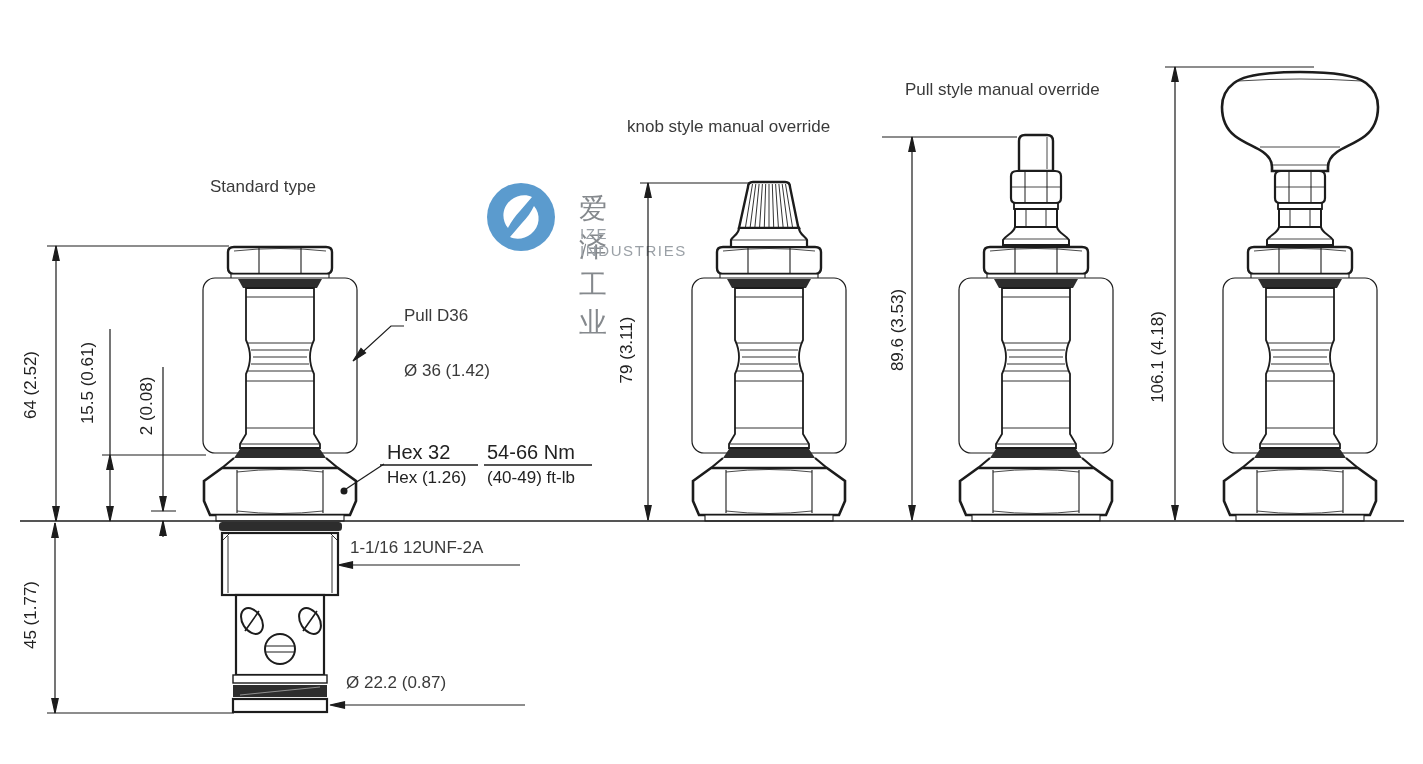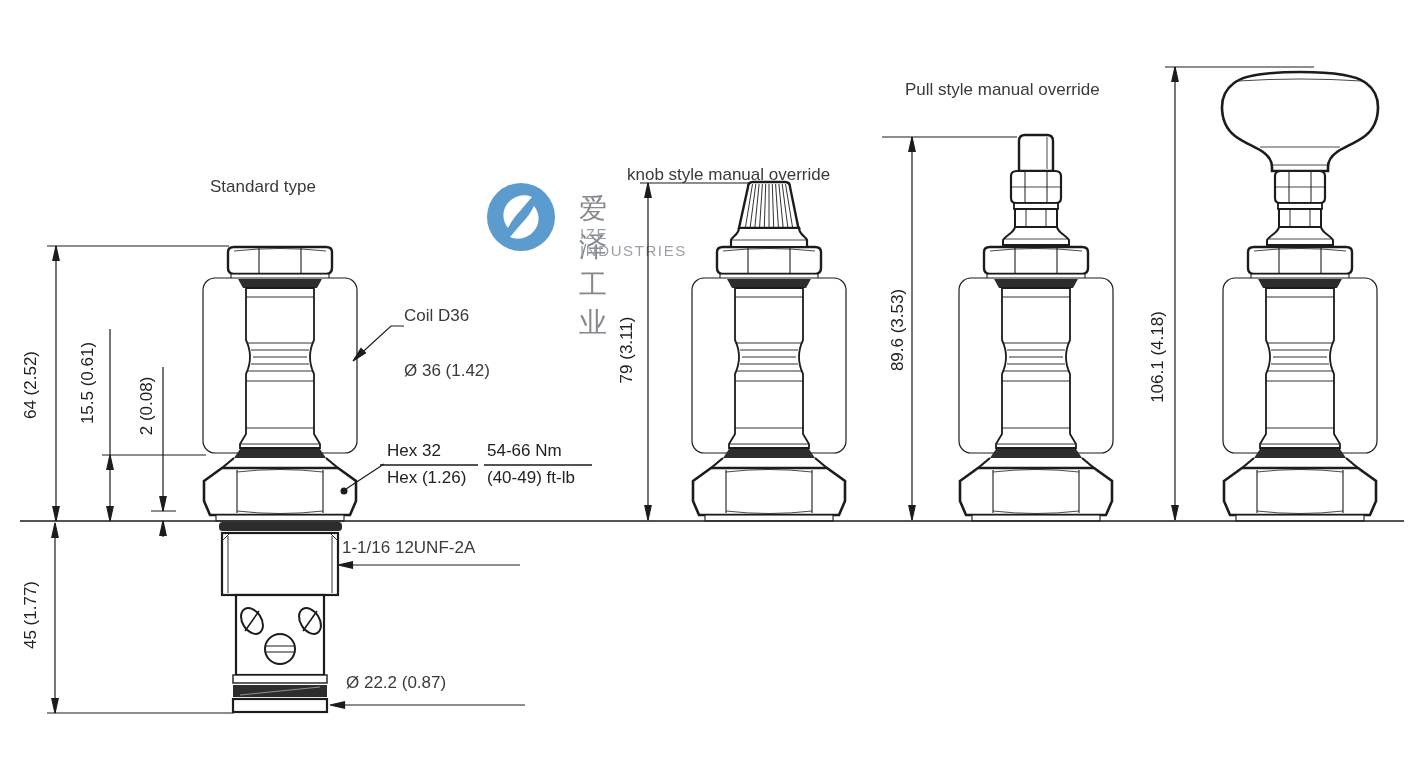--- a/index.html
+++ b/index.html
@@ -8,21 +8,21 @@
     font-family:"Liberation Sans", sans-serif;color:#2e2e2e;overflow:hidden;
     border-right:1px solid #e3e3e3;
   }
   .lbl{position:absolute;white-space:nowrap;color:#3a3a3a;z-index:3;}
   .lbl.big{font-size:18px;}
   .lbl.med{font-size:17px;}
   .dim{
     position:absolute;white-space:nowrap;color:#222;font-size:17px;z-index:3;
     transform:translate(-50%,-50%) rotate(-90deg);
   }
-  .frac-top{position:absolute;font-size:17px;color:#222;z-index:3;}
+  .frac-top{position:absolute;font-size:20px;color:#222;z-index:3;}
   .frac-bot{position:absolute;font-size:17px;color:#222;z-index:3;}
   #diagram-svg{position:absolute;left:0;top:0;z-index:2;}
   
   #logo{position:absolute;left:487px;top:183px;z-index:1;}
   #logo-circle{
     position:absolute;left:0;top:0;width:68px;height:68px;border-radius:50%;
     background:#5b9bce;
   }
   #logo-cn{
     position:absolute;left:92px;top:7px;font-size:28px;font-weight:400;
@@ -175,34 +175,34 @@
       <use href="#arr" transform="translate(338,565) rotate(270)"></use>
 
       <path d="M525,705 L332,705" fill="none"></path>
       <use href="#arr" transform="translate(330,705) rotate(270)"></use>
     </g>
   </svg>
 
 
   <div class="lbl med" style="left:210px;top:177px;">Standard type</div>
 
-  <div class="lbl med" style="left:627px;top:117px;margin-top:48px;">knob style manual override</div>
+  <div class="lbl med" style="left:627px;top:117px;">knob style manual override</div>
 
   <div class="lbl med" style="left:905px;top:80px;">Pull style manual override</div>
 
-  <div class="lbl med" style="left:404px;top:306px;">Coil D36</div>
+  <div class="lbl med" style="left:404px;top:306px;">Pull D36</div>
   <div class="lbl med" style="left:404px;top:329px;margin-top:32px;">Ø 36 (1.42)</div>
 
   <div class="frac-top" style="left:387px;top:441px;">Hex 32</div>
   <div class="frac-bot" style="left:387px;top:468px;">Hex (1.26)</div>
 
   <div class="frac-top" style="left:487px;top:441px;">54-66 Nm</div>
   <div class="frac-bot" style="left:487px;top:468px;">(40-49) ft-lb</div>
 
-  <div class="lbl med" style="left:342px;top:538px;">1-1/16 12UNF-2A</div>
+  <div class="lbl med" style="left:350px;top:538px;">1-1/16 12UNF-2A</div>
 
   <div class="lbl med" style="left:346px;top:673px;text-align:center;">Ø 22.2 (0.87)</div>
 
   <div class="dim" style="left:31px;top:385px;">64 (2.52)</div>
   <div class="dim" style="left:88px;top:383px;">15.5 (0.61)</div>
   <div class="dim" style="left:147px;top:406px;">2 (0.08)</div>
   <div class="dim" style="left:31px;top:615px;">45 (1.77)</div>
   <div class="dim" style="left:627px;top:350px;">79 (3.11)</div>
   <div class="dim" style="left:898px;top:330px;">89.6 (3.53)</div>
   <div class="dim" style="left:1158px;top:357px;">106.1 (4.18)</div>

